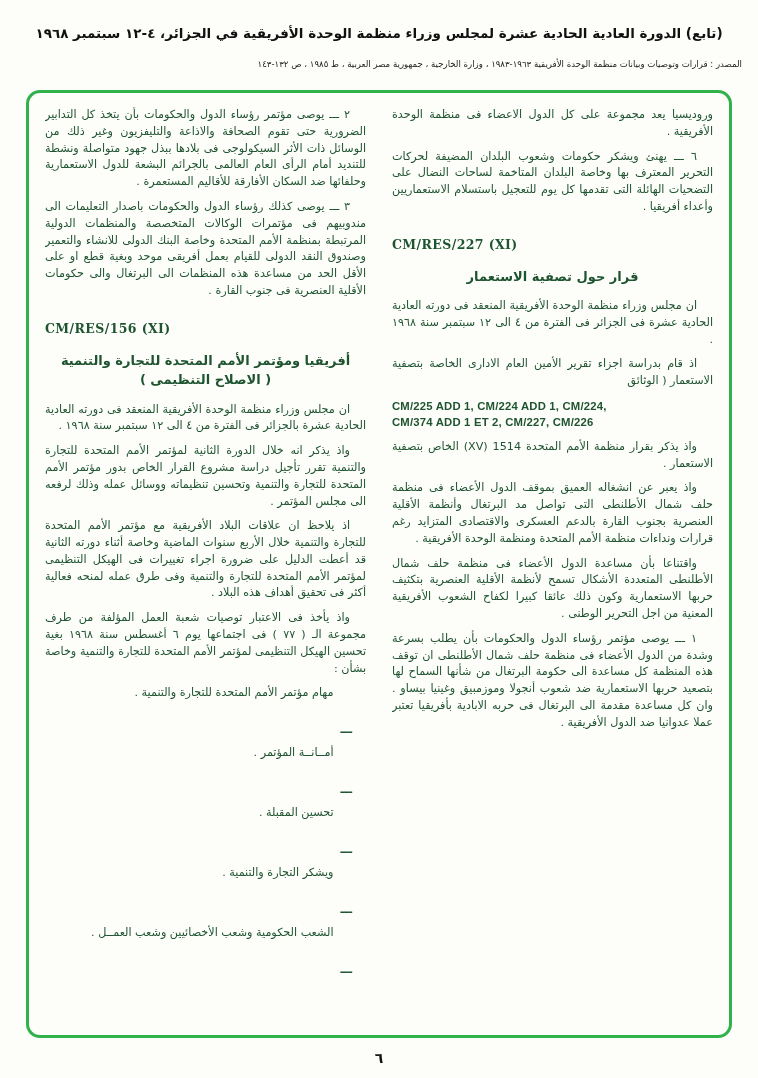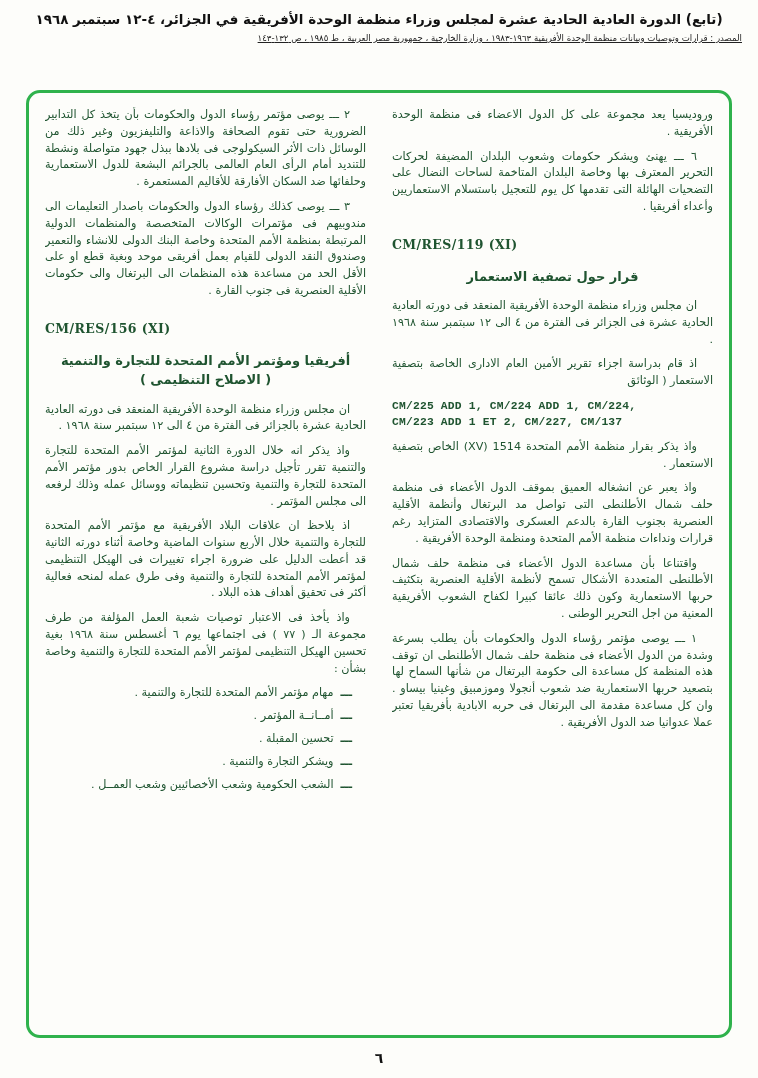--- a/index.html
+++ b/index.html
@@ -11,32 +11,31 @@
   html,body{margin:0;padding:0;}
   body{
     width:758px;height:1078px;
     background:#fdfdfa;
     font-family:"DejaVu Sans", sans-serif;
     overflow:hidden;
   }
   .page{position:relative;width:758px;height:1078px;}
 
   
-  .header{direction:rtl;padding:10px 16px 0 16px;}
+  .header{direction:rtl;padding:24px 16px 0 16px;}
   .header-title{
     text-align:center;
     font-size:13.5px;font-weight:bold;color:var(--ink);
     line-height:1.4;
   }
   .header-source{
-    margin-top:4px;
+    margin-top:16px;
     text-align:right;
     font-size:8.6px;color:#222;
     line-height:1.3;
-    text-decoration:underline;
   }
 
   
   .frame{
     position:absolute;
     left:26px;right:26px;top:90px;
     height:948px;
     border:3px solid var(--green-border);
     border-radius:14px;
     padding:14px 16px;
@@ -69,32 +68,32 @@
     text-indent:0;
   }
   .res-title{
     text-align:center;font-weight:bold;
     font-size:13px;
     margin:0 0 12px 0;
     text-indent:0;
   }
   .doc-refs{
     direction:ltr;text-align:left;
-    font-family:Liberation Mono, monospace;
+    font-family:Liberation Sans, sans-serif;
     font-weight:bold;font-size:11.3px;
     letter-spacing:.2px;
     margin:0 0 8px 0;
     line-height:1.45;
   }
   .list{margin:4px 0 0 0;padding:0 14px 0 0;}
   .list-row{
     display:flex;direction:rtl;gap:7px;
     margin-bottom:6px;text-indent:0;
   }
-  .list-bullet{flex:0 0 auto;font-weight:bold;}
+  .list-bullet{flex:0 0 auto;font-weight:bold;margin-top:37px;}
   .list-text{flex:1 1 auto;}
 
   
   .footer{
     position:absolute;bottom:12px;left:0;right:0;
     text-align:center;
     font-size:14px;color:var(--ink);font-weight:bold;
   }
 </style>
 </head>
@@ -107,28 +106,28 @@
     <div class="header-source">المصدر : قرارات وتوصيات وبيانات منظمة الوحدة الأفريقية ١٩٦٣-١٩٨٣ ، وزارة الخارجية ، جمهورية مصر العربية ، ط ١٩٨٥ ، ص ١٣٢-١٤٣</div>
   </div>
 
   <div class="frame">
     <div class="columns">
 
       <div class="col">
         <p class="para no-indent">وروديسيا يعد مجموعة على كل الدول الاعضاء فى منظمة الوحدة الأفريقية .</p>
         <p class="para">٦ ـــ يهنئ ويشكر حكومات وشعوب البلدان المضيفة لحركات التحرير المعترف بها وخاصة البلدان المتاخمة لساحات النضال على التضحيات الهائلة التى تقدمها كل يوم للتعجيل باستسلام الاستعماريين وأعداء أفريقيا .</p>
 
-        <div class="res-ref">CM/RES/119  (XI)</div>
+        <div class="res-ref">CM/RES/227  (XI)</div>
         <div class="res-title">قرار حول تصفية الاستعمار</div>
 
         <p class="para">ان مجلس وزراء منظمة الوحدة الأفريقية المنعقد فى دورته العادية الحادية عشرة فى الجزائر فى الفترة من ٤ الى ١٢ سبتمبر سنة ١٩٦٨ .</p>
         <p class="para">اذ قام بدراسة اجزاء تقرير الأمين العام الادارى الخاصة بتصفية الاستعمار ( الوثائق</p>
         <div class="doc-refs">
           <div>CM/225 ADD 1, CM/224 ADD 1, CM/224,</div>
-          <div>CM/223 ADD 1 ET 2, CM/227, CM/137</div>
+          <div>CM/374 ADD 1 ET 2, CM/227, CM/226</div>
         </div>
         <p class="para">واذ يذكر بقرار منظمة الأمم المتحدة 1514 (XV) الخاص بتصفية الاستعمار .</p>
         <p class="para">واذ يعبر عن انشغاله العميق بموقف الدول الأعضاء فى منظمة حلف شمال الأطلنطى التى تواصل مد البرتغال وأنظمة الأقلية العنصرية بجنوب القارة بالدعم العسكرى والاقتصادى المتزايد رغم قرارات ونداءات منظمة الأمم المتحدة ومنظمة الوحدة الأفريقية .</p>
         <p class="para">واقتناعا بأن مساعدة الدول الأعضاء فى منظمة حلف شمال الأطلنطى المتعددة الأشكال تسمح لأنظمة الأقلية العنصرية بتكثيف حربها الاستعمارية وكون ذلك عائقا كبيرا لكفاح الشعوب الأفريقية المعنية من اجل التحرير الوطنى .</p>
         <p class="para">١ ـــ يوصى مؤتمر رؤساء الدول والحكومات بأن يطلب بسرعة وشدة من الدول الأعضاء فى منظمة حلف شمال الأطلنطى ان توقف هذه المنظمة كل مساعدة الى حكومة البرتغال من شأنها السماح لها بتصعيد حربها الاستعمارية ضد شعوب أنجولا وموزمبيق وغينيا بيساو . وان كل مساعدة مقدمة الى البرتغال فى حربه الابادية بأفريقيا تعتبر عملا عدوانيا ضد الدول الأفريقية .</p>
       </div>
 
       <div class="col">
         <p class="para">٢ ـــ يوصى مؤتمر رؤساء الدول والحكومات بأن يتخذ كل التدابير الضرورية حتى تقوم الصحافة والاذاعة والتليفزيون وغير ذلك من الوسائل ذات الأثر السيكولوجى فى بلادها ببذل جهود متواصلة ونشطة للتنديد أمام الرأى العام العالمى بالجرائم البشعة للدول الاستعمارية وحلفائها ضد السكان الأفارقة للأقاليم المستعمرة .</p>
         <p class="para">٣ ـــ يوصى كذلك رؤساء الدول والحكومات باصدار التعليمات الى مندوبيهم فى مؤتمرات الوكالات المتخصصة والمنظمات الدولية المرتبطة بمنظمة الأمم المتحدة وخاصة البنك الدولى للانشاء والتعمير وصندوق النقد الدولى للقيام بعمل أفريقى موحد وبغية قطع او على الأقل الحد من مساعدة هذه المنظمات الى البرتغال والى حكومات الأقلية العنصرية فى جنوب القارة .</p>

